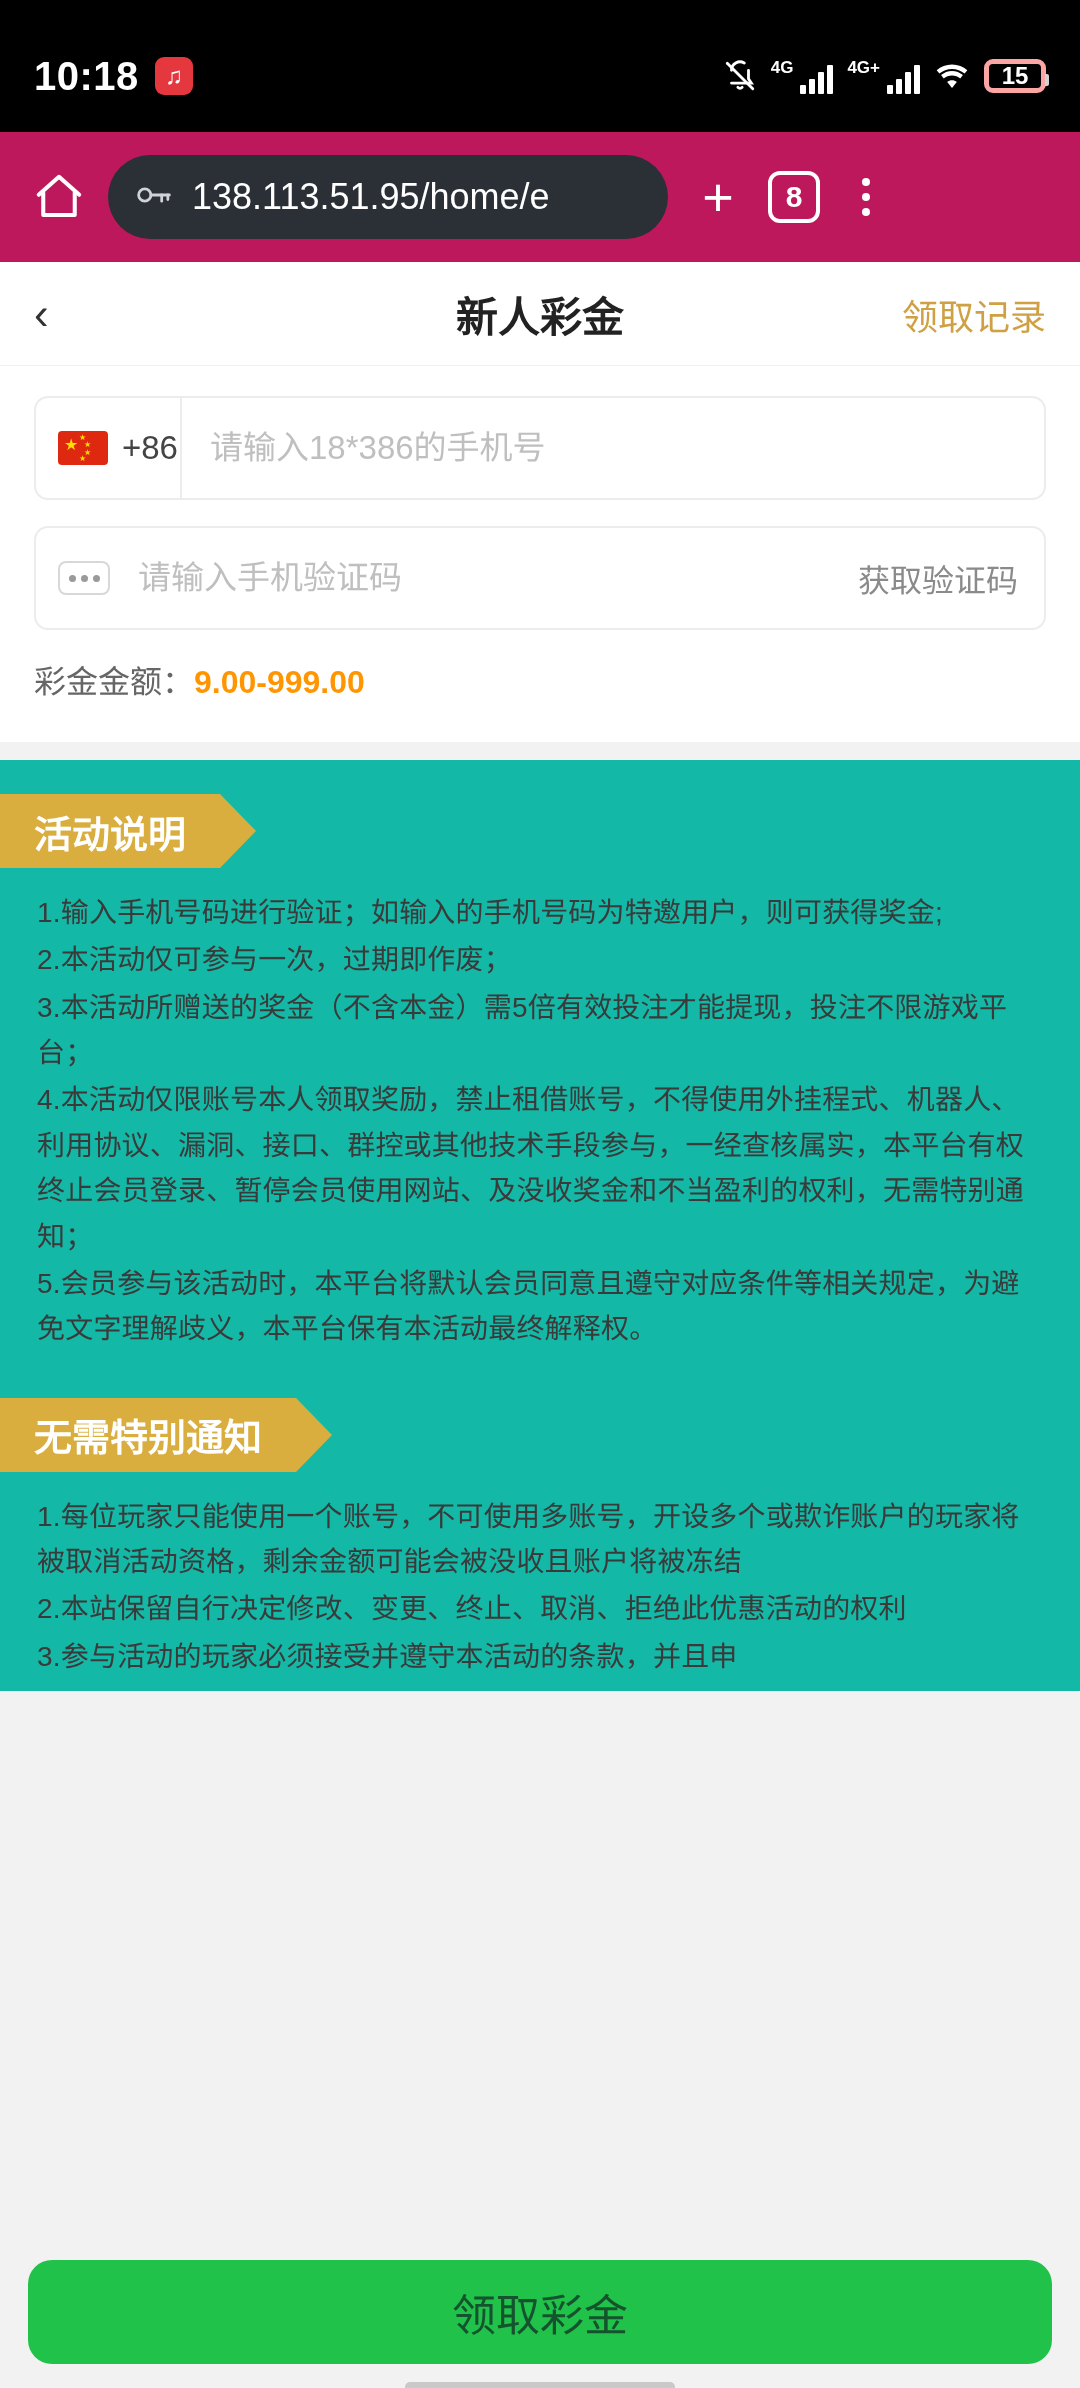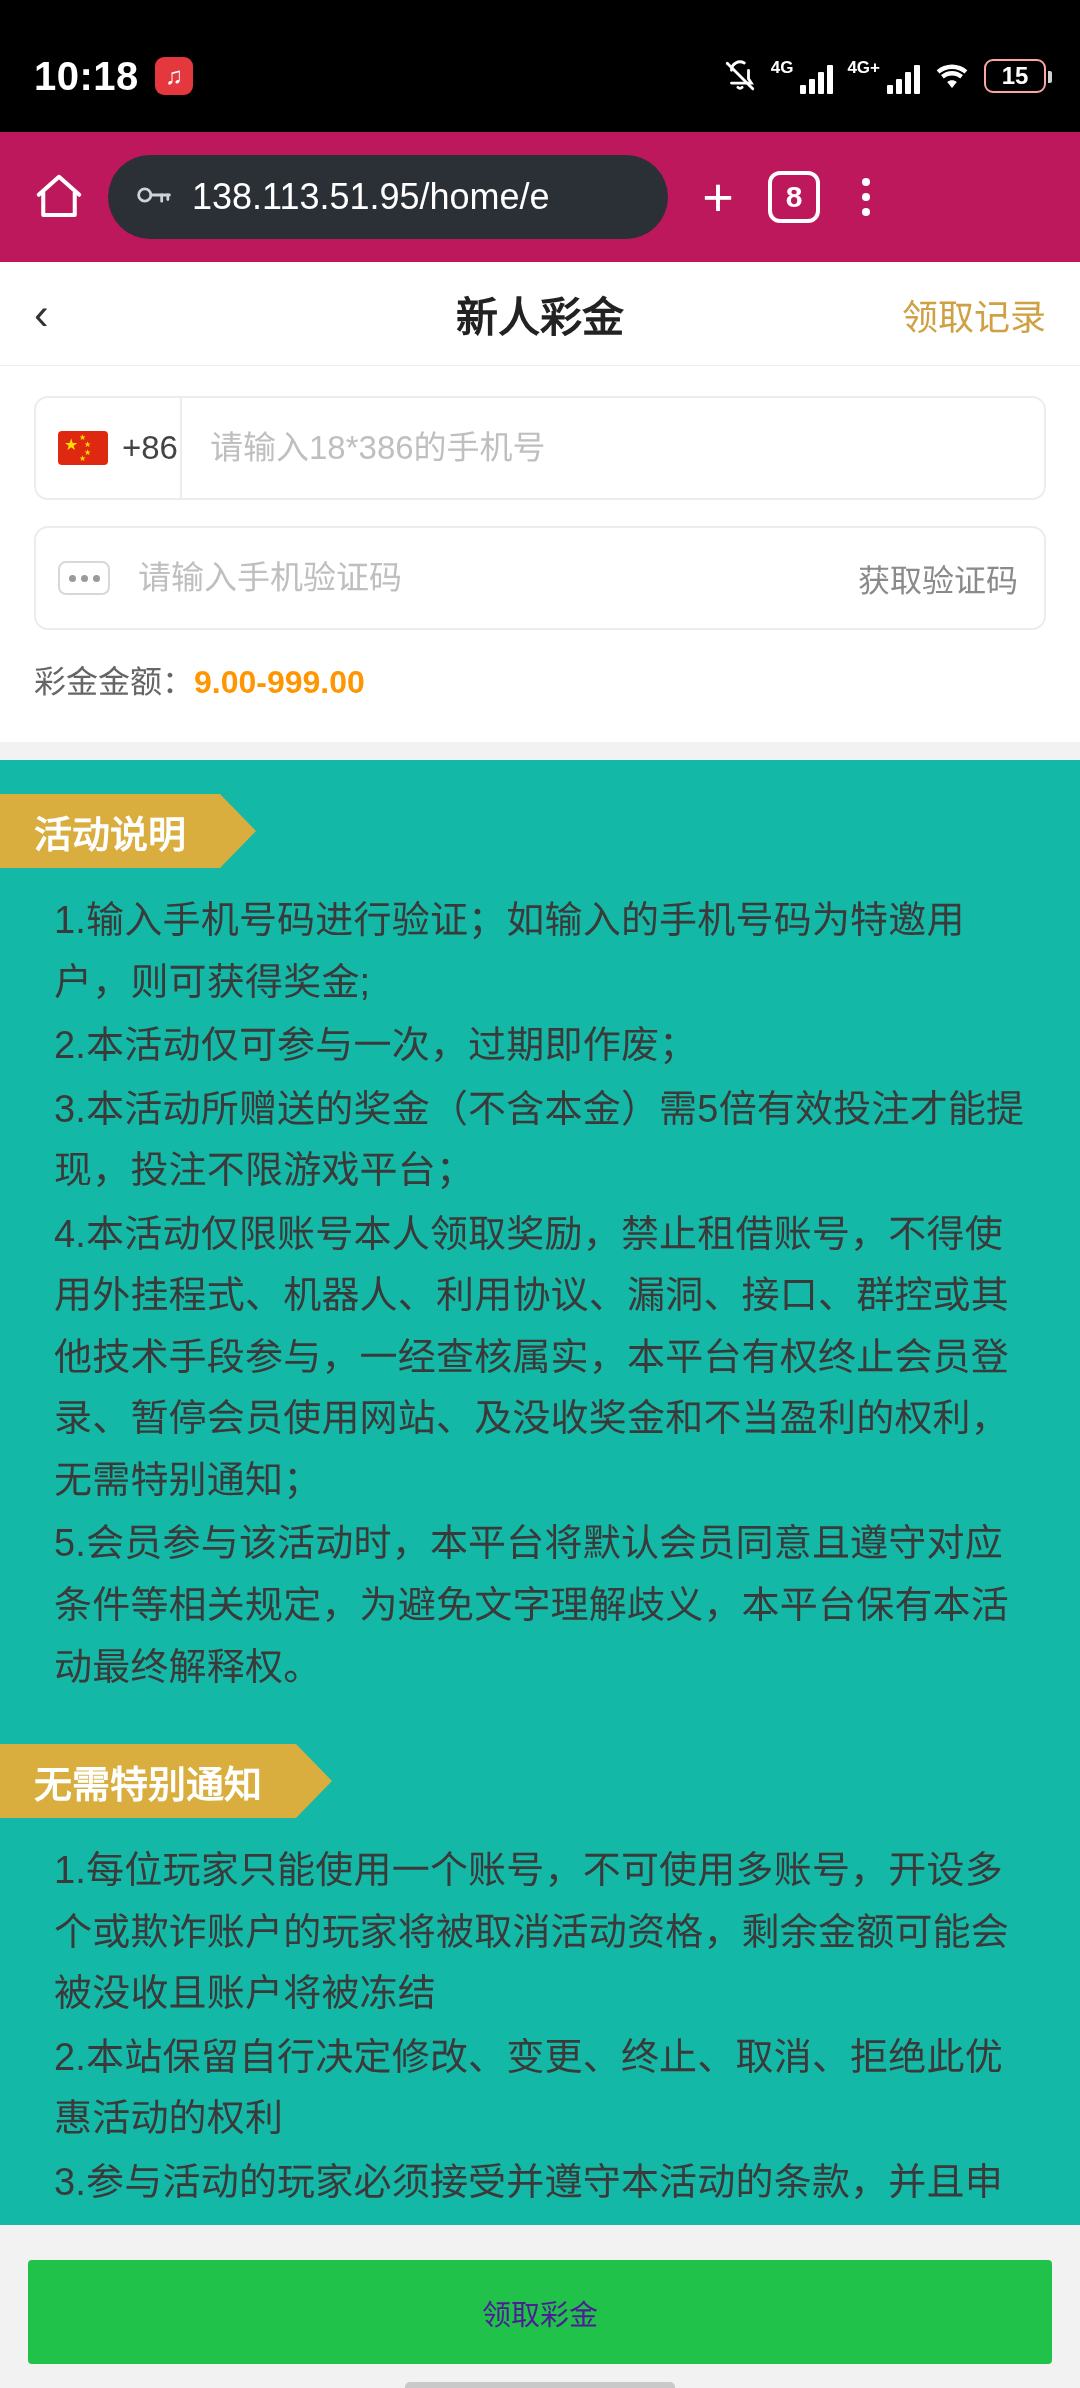--- a/index.html
+++ b/index.html
@@ -46,21 +46,21 @@
   .net-group { display: flex; align-items: flex-end; gap: 7px; }
   .net-label { font-size: 17px; font-weight: 700; color: #fff; margin-bottom: 16px; }
   .bars { display: flex; align-items: flex-end; gap: 3px; height: 30px; }
   .bars i { width: 6px; background: #fff; border-radius: 1px; display: block; }
   .bars i:nth-child(1) { height: 9px; }
   .bars i:nth-child(2) { height: 15px; }
   .bars i:nth-child(3) { height: 22px; }
   .bars i:nth-child(4) { height: 29px; }
   .battery {
     min-width: 62px; height: 34px;
-    border: 2px solid #fca5a5; border-radius: 9px;
+    border: 5px solid #fca5a5; border-radius: 9px;
     display: flex; align-items: center; justify-content: center;
     color: #fff; font-size: 24px; font-weight: 600;
     position: relative; padding: 8px 6px;
   }
   .battery::after {
     content: ""; position: absolute; right: -8px; top: 10px;
     width: 4px; height: 12px; background: #d2d2d2; border-radius: 0 2px 2px 0;
   }
 
   
@@ -222,44 +222,44 @@
   }
   .ribbon::after {
     content: "";
     position: absolute;
     right: -36px; top: 0;
     border-top: 37px solid transparent;
     border-bottom: 37px solid transparent;
     border-left: 36px solid #d9ae3e;
   }
   .body-text {
-    font-size: 38px;
+    font-size: 28px;
     line-height: 1.62;
     color: #3a3a3a;
-    padding: 10px 54px 0;
+    padding: 10px 37px 0;
     letter-spacing: 0.2px;
   }
   .body-text p { margin-bottom: 2px; }
 
   
   .cta-wrap {
     position: absolute;
     left: 0; right: 0; bottom: 0;
     height: 166px;
     background: #f2f2f2;
     padding: 18px 28px 0;
     flex: 0 0 auto;
   }
   .cta {
     width: 100%;
     height: 104px;
     background: #20c24a;
-    border-radius: 4px;
-    color: #4c1d95;
-    font-size: 29px;
+    border-radius: 24px;
+    color: #14532d;
+    font-size: 44px;
     display: flex;
     align-items: center;
     justify-content: center;
     border: 0;
     font-family: inherit;
   }
   .home-indicator {
     position: absolute;
     left: 50%; transform: translateX(-50%);
     bottom: 16px;

